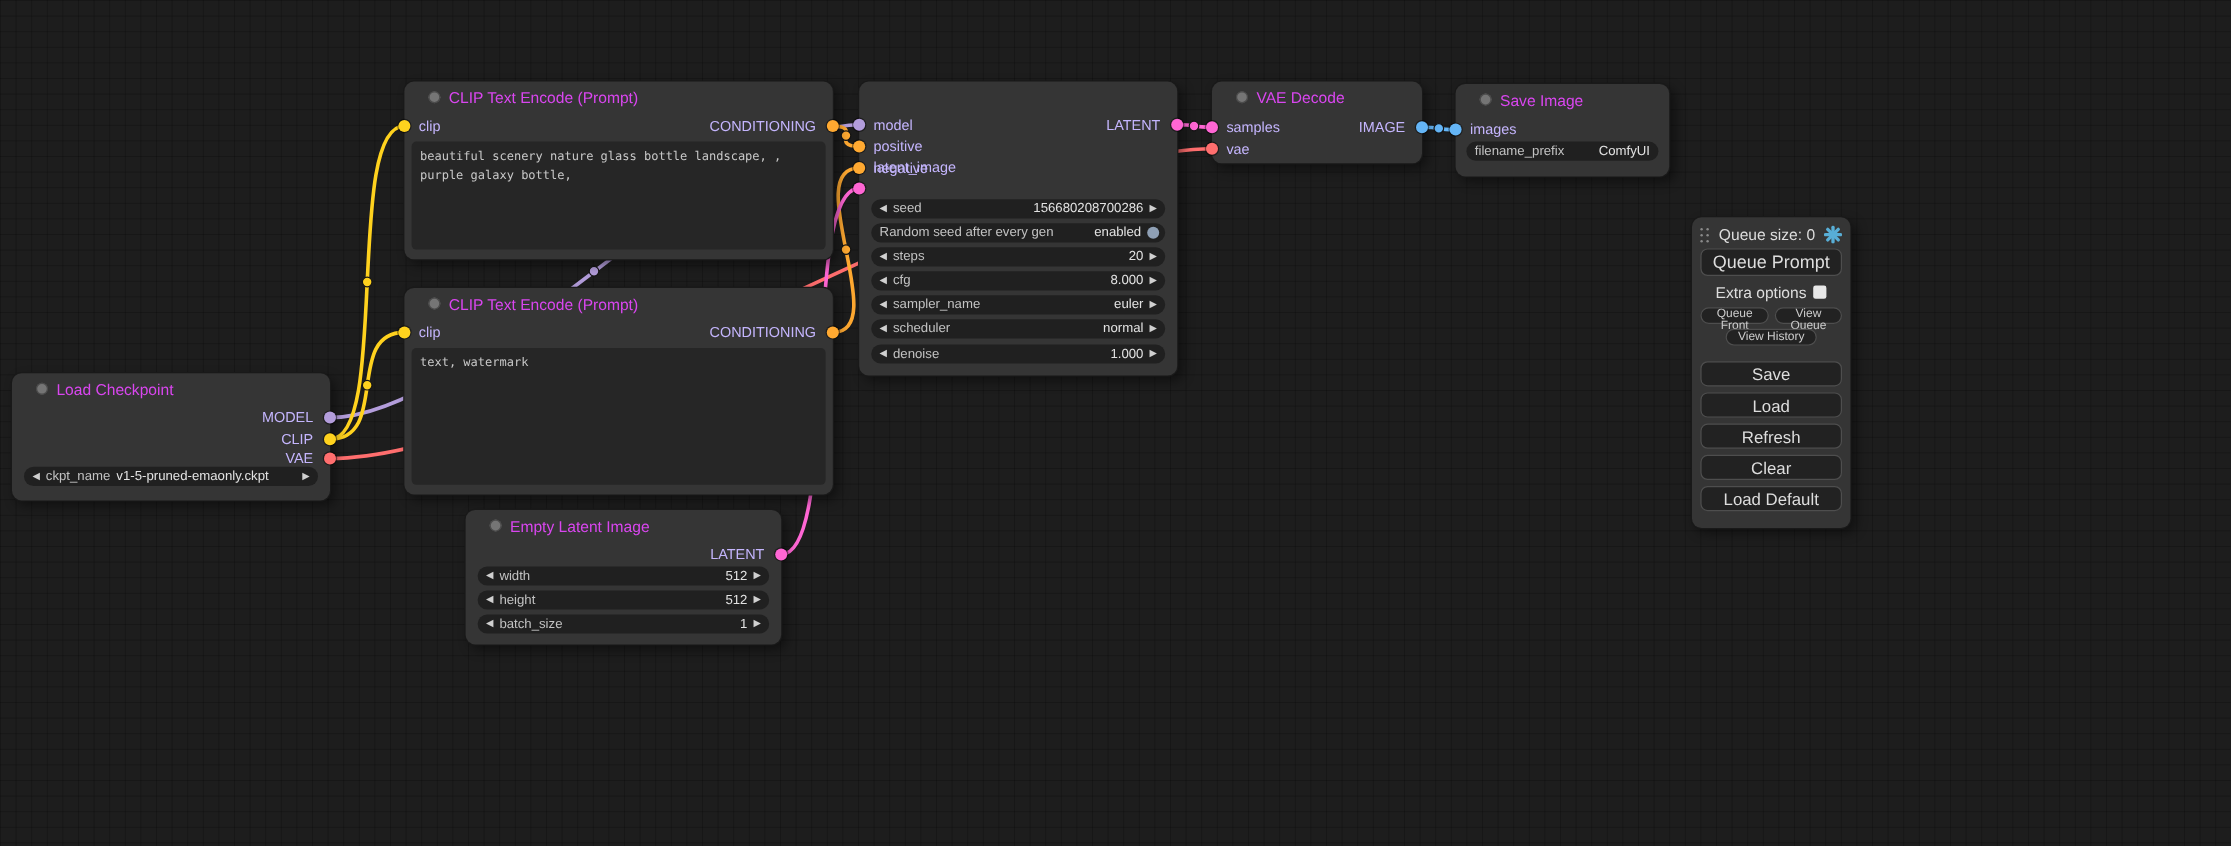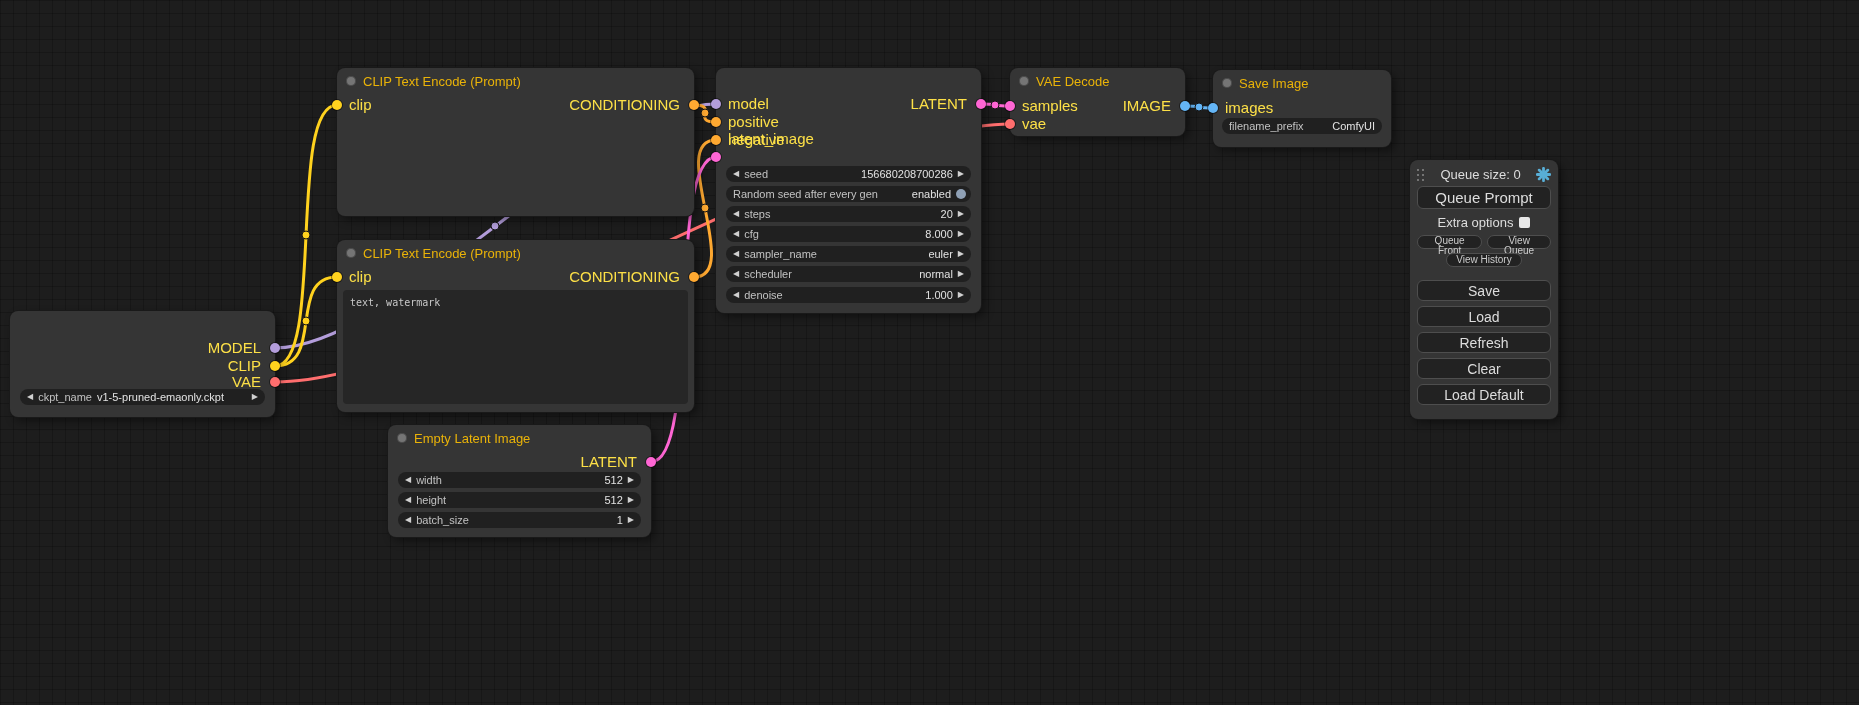--- a/index.html
+++ b/index.html
@@ -5,40 +5,40 @@
   *{margin:0;padding:0;box-sizing:border-box}
   html,body{width:1859px;height:705px;overflow:hidden;background:#1d1d1d;
     font-family:"Liberation Sans",sans-serif}
   .canvas{position:relative;width:1859px;height:705px;background-color:#1d1d1d;
     background-image:linear-gradient(rgba(0,0,0,.22) 1px,transparent 1px),
                      linear-gradient(90deg,rgba(0,0,0,.22) 1px,transparent 1px);
     background-size:13px 13px}
   svg.links{position:absolute;left:0;top:0;z-index:1}
   .node{position:absolute;background:#353535;border-radius:8px;z-index:2;color:#ccc;
     box-shadow:0 0 0 1px #191919,4px 4px 10px rgba(0,0,0,.45)}
-  .node-title{display:flex;align-items:center;gap:7px;height:26px;padding:0 9px;
-    font-size:13px;color:#eab308;white-space:nowrap}
+  .node-title{display:flex;align-items:center;gap:7px;height:26px;padding:0 20px;
+    font-size:13px;color:#d946ef;white-space:nowrap}
   .tdot{width:10px;height:10px;border-radius:50%;background:#757575;flex:0 0 auto;
     box-shadow:inset 0 0 0 1px rgba(0,0,0,.35)}
-  .port-label{position:absolute;font-size:15px;color:#fde047;line-height:14px;white-space:nowrap}
+  .port-label{position:absolute;font-size:12px;color:#c4b5fd;line-height:14px;white-space:nowrap}
   .pdot{position:absolute;width:10px;height:10px;border-radius:50%;
     box-shadow:0 0 0 1px rgba(0,0,0,.45)}
   .c-model{background:#b39ddb}.c-clip{background:#ffd21e}.c-vae{background:#ff6e6e}
   .c-cond{background:#ffa931}.c-latent{background:#ff66d4}.c-image{background:#64b5f6}
   .widget{position:absolute;height:16px;background:#202020;border-radius:8px;display:flex;
     align-items:center;gap:5px;padding:0 7px;font-size:11px;color:#c2c2c2;white-space:nowrap}
   .warrow{font-size:8px;color:#d0d0d0;line-height:1;cursor:pointer;flex:0 0 auto}
   .wvalue{flex:1;text-align:right;color:#e2e2e2;overflow:hidden}
   .wvalue.center{text-align:left}
   .toggle-dot{width:10px;height:10px;border-radius:50%;background:#8fa0b5;flex:0 0 auto;margin-right:-2px}
   .textbox{position:absolute;background:#262626;border-radius:4px;padding:5px 7px;
     font-family:"DejaVu Sans Mono",monospace;font-size:10px;line-height:1.6;color:#c8c8c8;
     overflow:hidden;word-wrap:break-word}
   
-  .queue-panel{position:absolute;left:1410px;top:160px;width:148px;background:#353535;
+  .queue-panel{position:absolute;left:1410px;top:181px;width:132px;background:#353535;
     border-radius:8px;z-index:3;box-shadow:0 0 0 1px #191919,4px 4px 10px rgba(0,0,0,.45);
     padding:6px 7px 9px;display:flex;flex-direction:column;align-items:center}
   .qp-header{width:100%;display:flex;align-items:center;justify-content:space-between;
     height:16px;margin-bottom:4px}
   .qsize{font-size:13px;color:#ddd}
   .drag{width:8px;height:13px;position:relative;cursor:grab}
   .drag::before{content:"";position:absolute;left:0;top:1px;width:2px;height:2px;border-radius:50%;
     background:#8a8a8a;box-shadow:0 5px 0 #8a8a8a,0 10px 0 #8a8a8a,5px 0 0 #8a8a8a,
     5px 5px 0 #8a8a8a,5px 10px 0 #8a8a8a}
   .qp-big{width:100%;height:21px;background:#222;border:1px solid #4e4e4e;border-radius:6px;
@@ -75,20 +75,24 @@
       <circle cx="306" cy="321" r="4" fill="#ffd21e"></circle>
       <circle cx="705" cy="113" r="4" fill="#ffa931"></circle>
       <circle cx="705" cy="208" r="4" fill="#ffa931"></circle>
       <circle cx="683" cy="309" r="4" fill="#ff66d4"></circle>
       <circle cx="995" cy="105" r="4" fill="#ff66d4"></circle>
       <circle cx="1199" cy="107" r="4" fill="#64b5f6"></circle>
     </g>
   </svg>
 
   <div class="node" style="left:10px;top:311px;width:265px;height:106px">
+    <div class="node-title">
+      <span class="tdot"></span>
+      <span>Load Checkpoint</span>
+    </div>
     <span class="port-label" style="right:14px;top:30px">MODEL</span>
     <span class="pdot c-model" style="left:260px;top:32px"></span>
     <span class="port-label" style="right:14px;top:48px">CLIP</span>
     <span class="pdot c-clip" style="left:260px;top:50px"></span>
     <span class="port-label" style="right:14px;top:64px">VAE</span>
     <span class="pdot c-vae" style="left:260px;top:66px"></span>
     <div class="widget" style="left:10px;top:78px;width:245px">
       <span class="warrow">◀</span>
       <span class="wlabel">ckpt_name</span>
       <span class="wvalue center">v1-5-pruned-emaonly.ckpt</span>
@@ -98,20 +102,21 @@
 
   <div class="node" style="left:337px;top:68px;width:357px;height:148px">
     <div class="node-title">
       <span class="tdot"></span>
       <span>CLIP Text Encode (Prompt)</span>
     </div>
     <span class="port-label" style="left:12px;top:30px">clip</span>
     <span class="pdot c-clip" style="left:-5px;top:32px"></span>
     <span class="port-label" style="right:14px;top:30px">CONDITIONING</span>
     <span class="pdot c-cond" style="left:352px;top:32px"></span>
+    <div class="textbox" style="left:6px;top:50px;width:345px;height:90px">beautiful scenery nature glass bottle landscape, , purple galaxy bottle,</div>
   </div>
 
   <div class="node" style="left:337px;top:240px;width:357px;height:172px">
     <div class="node-title">
       <span class="tdot"></span>
       <span>CLIP Text Encode (Prompt)</span>
     </div>
     <span class="port-label" style="left:12px;top:30px">clip</span>
     <span class="pdot c-clip" style="left:-5px;top:32px"></span>
     <span class="port-label" style="right:14px;top:30px">CONDITIONING</span>

